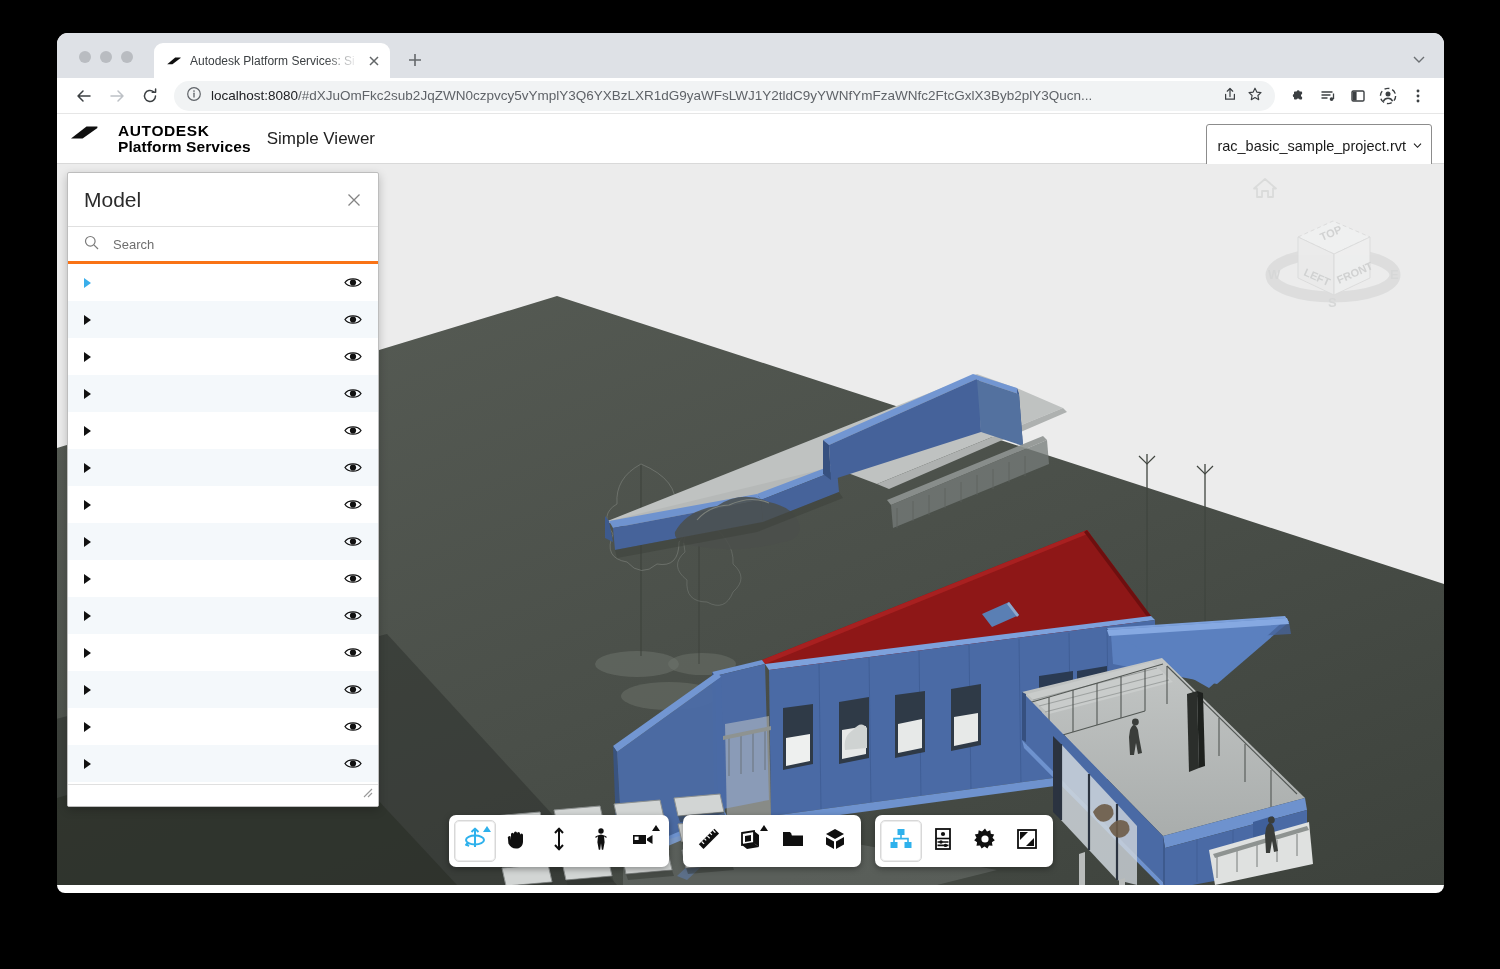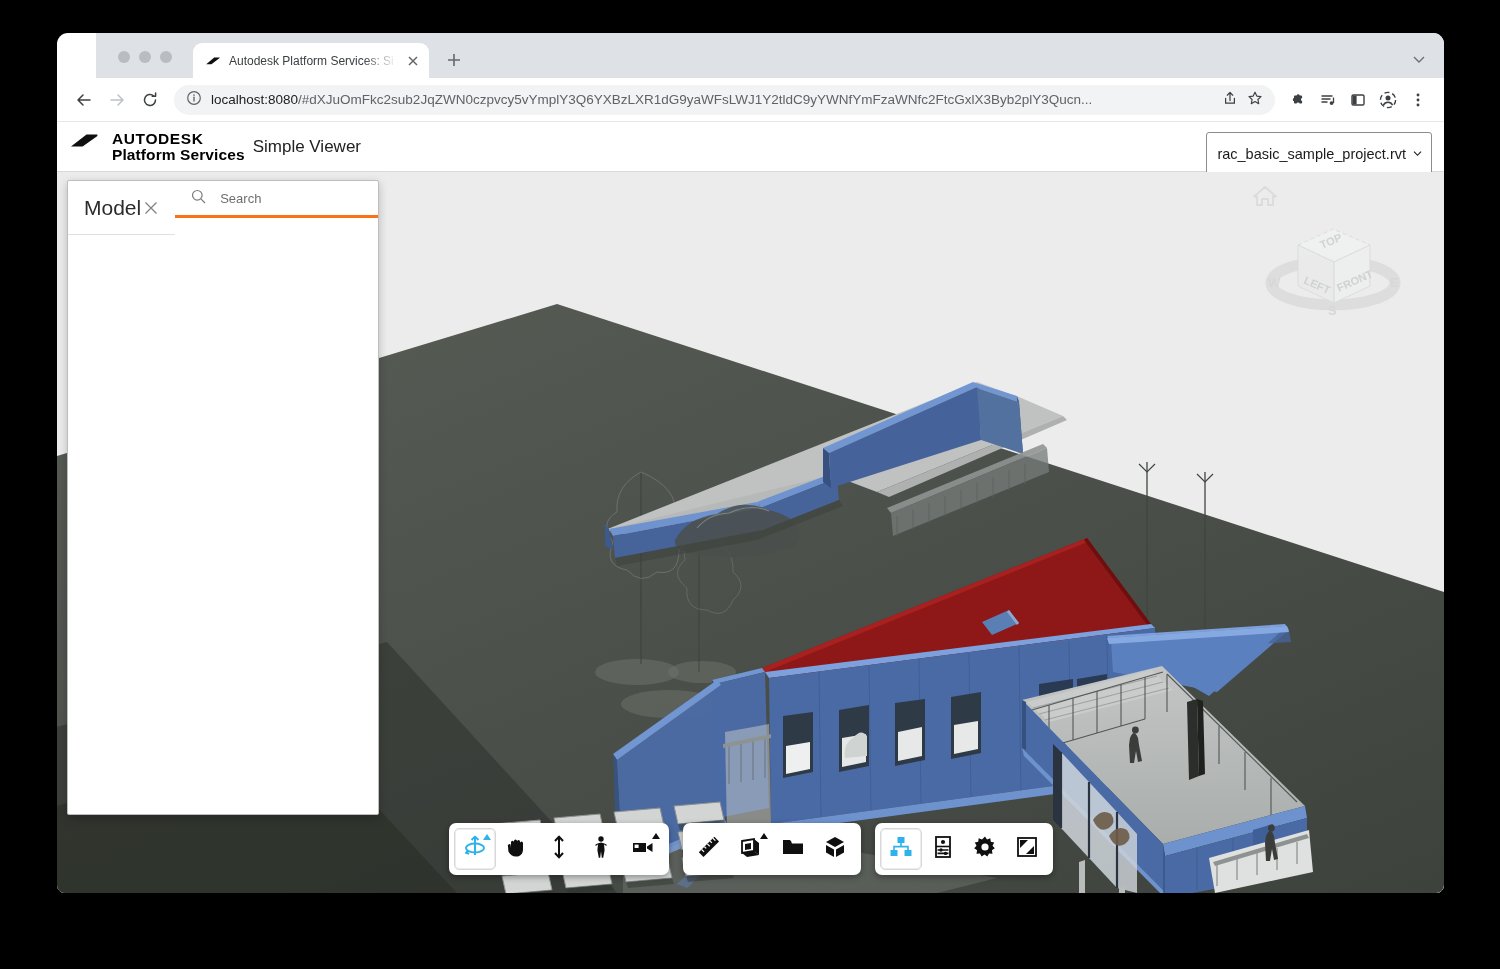--- a/index.html
+++ b/index.html
@@ -22,21 +22,20 @@
   }
 
   
   .tabstrip {
     position: relative;
     height: 45px;
     background: #dee1e6;
     display: flex;
     align-items: flex-end;
     padding-left: 12px;
-    margin-left: 39px;
   }
   .traffic { position:absolute; left:22px; top:18px; display:flex; gap:9px; }
   .traffic i { width:12px; height:12px; border-radius:50%; background:#b9bcc1; display:block; }
   .tab {
     margin-left: 85px;
     height: 35px;
     width: 236px;
     background: #fff;
     border-radius: 9px 9px 0 0;
     display: flex; align-items: center;
@@ -51,21 +50,21 @@
     flex: 1;
     -webkit-mask-image: linear-gradient(to right,#000 80%,transparent 100%);
             mask-image: linear-gradient(to right,#000 80%,transparent 100%);
   }
   .tab-close { width:16px; height:16px; flex:none; opacity:.8; }
   .newtab { margin-left: 14px; margin-bottom: 7px; width: 22px; height: 22px; opacity:.75; }
   .tabstrip-right { position:absolute; right:16px; bottom:10px; width:18px; height:18px; opacity:.7; }
 
   
   .navbar {
-    height: 44px;
+    height: 36px;
     background: #fff;
     display: flex; align-items: center;
     padding: 0 12px;
     gap: 3px;
     border-bottom: 1px solid #e6e6e6;
   }
   .navbtn { width: 30px; height: 30px; display:flex; align-items:center; justify-content:center; border-radius:50%; }
   .navbtn svg { display:block; }
   .omnibox {
     flex: 1;
@@ -91,26 +90,26 @@
 
   
   .app-header {
     height: 50px;
     background: #fff;
     border-bottom: 1px solid #d9d9d9;
     display: flex; align-items: center;
     padding: 0 12px 0 14px;
     position: relative;
   }
-  .logo-wrap { display:flex; align-items:flex-start; gap:14px; }
+  .logo-wrap { display:flex; align-items:flex-start; gap:20px; }
   .logo-mark { margin-top: 2px; }
   .logo-text { line-height: 1.02; }
   .logo-text .l1 { font-size: 15.5px; font-weight: 700; letter-spacing: .6px; color:#000; display:block; }
   .logo-text .l2 { font-size: 15.5px; font-weight: 700; letter-spacing: .1px; color:#000; display:block; }
-  .app-subtitle { font-size: 17px; color:#222; margin-left: 8px; }
+  .app-subtitle { font-size: 17px; color:#222; margin-left: 16px; }
   .model-select {
     position: absolute; right: 12px; top: 10px;
     height: 43px;
     border: 1px solid #8c8c8c;
     border-radius: 3px;
     background: #fff;
     display: flex; align-items: center;
     padding: 0 8px 0 10px;
     gap: 6px;
     font-size: 14.5px; color: #1a1a1a;
@@ -156,21 +155,21 @@
 
   
   .panel {
     position:absolute;
     left: 10px; top: 8px;
     width: 312px; height: 635px;
     background:#fff;
     border:1px solid #bdbdbd;
     border-radius: 2px;
     box-shadow: 0 3px 10px rgba(0,0,0,.22);
-    display:flex; flex-direction:row;
+    display:flex; flex-direction:column;
     z-index: 30;
     overflow:hidden;
   }
   .panel-head {
     height: 54px; flex:none;
     display:flex; align-items:center; justify-content:space-between;
     padding: 0 14px 0 16px;
     border-bottom: 1px solid #e0e0e0;
   }
   .panel-title { font-size: 21px; color:#2b2b2b; font-weight: 400; }

